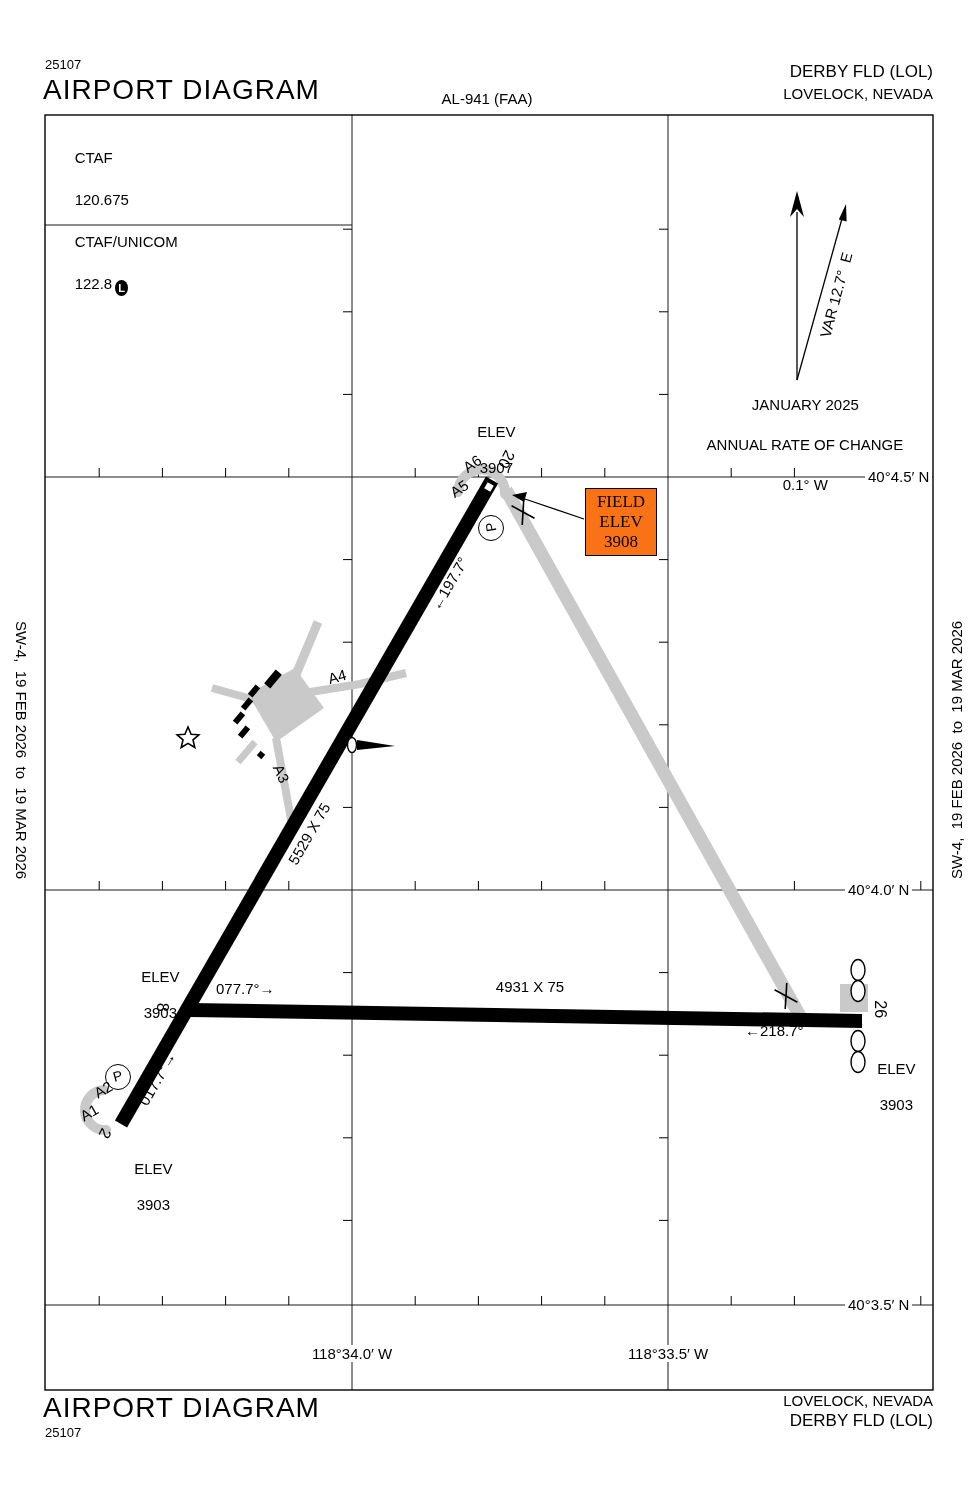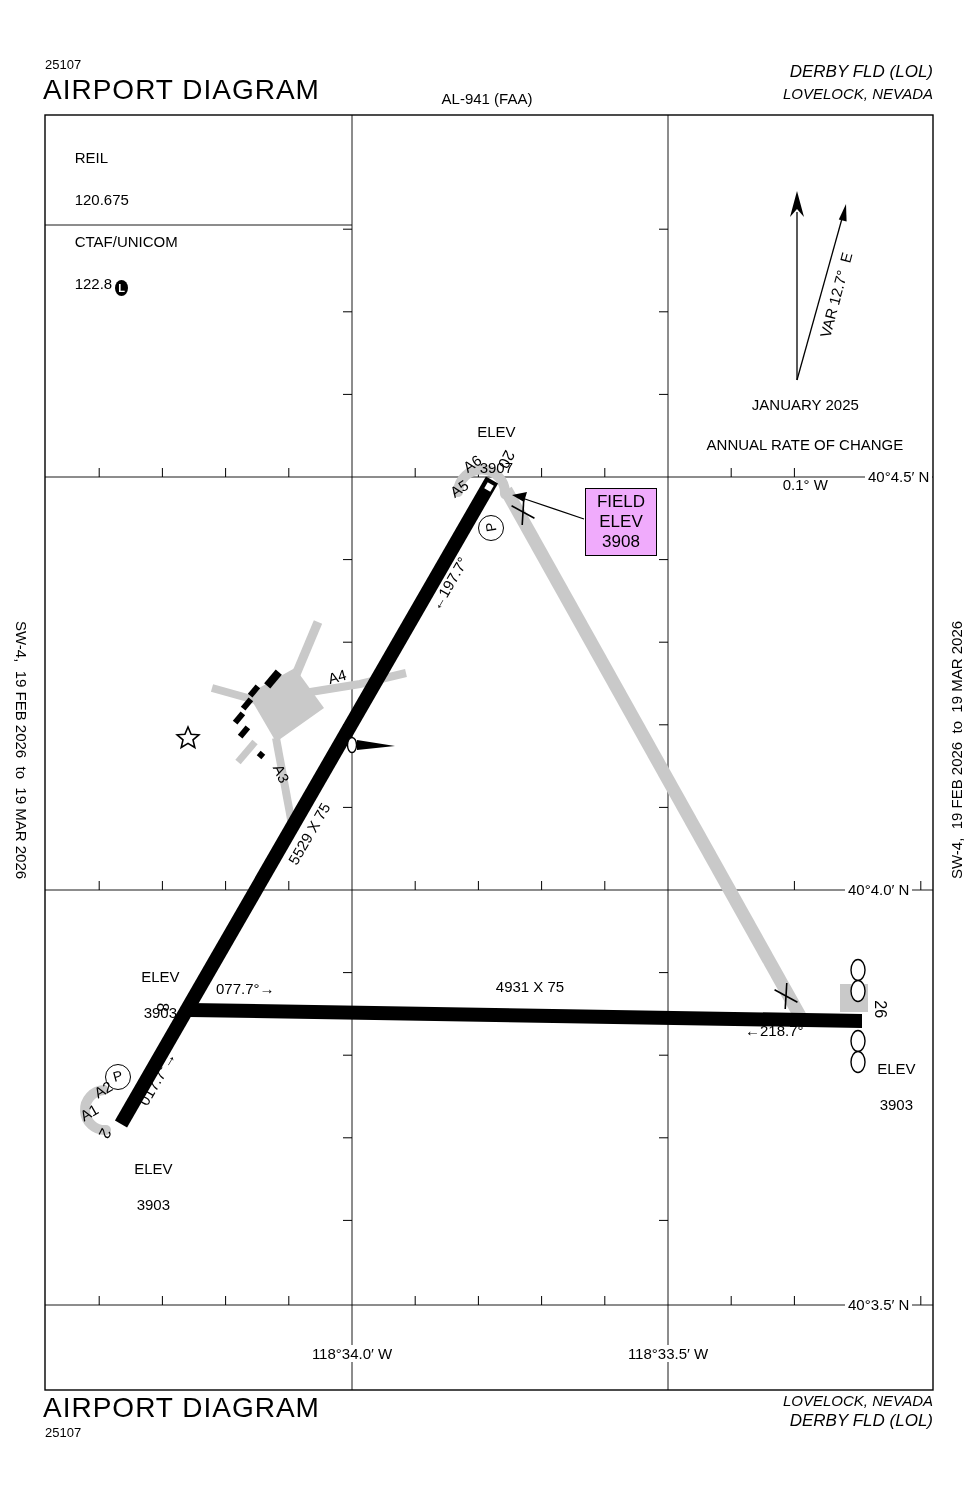--- a/index.html
+++ b/index.html
@@ -1,34 +1,34 @@
 <!DOCTYPE html>
 <html><head>
 <meta charset="utf-8">
 <style>
   html,body{margin:0;padding:0;background:#fff;}
   .page{position:relative;width:978px;height:1488px;background:#fff;overflow:hidden;
         font-family:"Liberation Sans",sans-serif;color:#000;}
   svg{position:absolute;left:0;top:0;}
   .lbl{position:absolute;white-space:pre;line-height:1.15;}
   .c{text-align:center;}
-  .r{text-align:center;font-style:italic;}
+  .r{text-align:center;}
   .big{font-size:28px;letter-spacing:1px;}
   .small{font-size:13px;}
   .t15{font-size:15px;}
   .t16{font-size:16px;}
   .t17{font-size:17px;}
   .whitebg{background:#fff;padding:0 3px;}
   .lbadge{display:inline-block;width:13px;height:16px;background:#000;color:#fff;
           border-radius:50%;font-size:11px;line-height:16px;text-align:center;
           font-weight:bold;vertical-align:-3px;margin-left:3px;}
   .pcirc{position:absolute;width:24px;height:24px;border:1.5px solid #000;border-radius:50%;
          background:#fff;text-align:center;font-size:14px;line-height:22px;}
   .pcirc span{display:inline-block;}
-  .box{position:absolute;border:1.5px solid #000;background:#f0abfc;}
+  .box{position:absolute;border:1.5px solid #000;background:#f97316;font-family:Liberation Serif, serif;}
 </style>
 </head>
 <body>
 
 <div class="page">
 
   <svg width="978" height="1500" viewBox="0 0 978 1500">
 
     <rect x="45" y="115" width="888" height="1275" fill="none" stroke="#000" stroke-width="1.4"></rect>
 
@@ -179,21 +179,21 @@
   <div class="lbl small" style="left:45px;top:58px;">25107</div>
   <div class="lbl big" style="left:43px;top:74px;">AIRPORT DIAGRAM</div>
   <div class="lbl t15" style="left:487px;top:90px;transform:translateX(-50%);">AL-941 (FAA)</div>
   <div class="lbl t17 r" style="right:45px;top:62px;">DERBY FLD (LOL)</div>
   <div class="lbl t15 r" style="right:45px;top:85px;">LOVELOCK, NEVADA</div>
 
   <div class="lbl t15" style="left:21px;top:750px;transform:translate(-50%,-50%) rotate(90deg);">SW-4,  19 FEB 2026  to  19 MAR 2026</div>
   <div class="lbl t15" style="left:957px;top:750px;transform:translate(-50%,-50%) rotate(-90deg);">SW-4,  19 FEB 2026  to  19 MAR 2026</div>
 
   <div class="lbl t15" style="left:58px;top:126px;line-height:21px;">
-    <span>REIL</span><br>
+    <span>CTAF</span><br>
     <span>120.675</span><br>
     <span>CTAF/UNICOM</span><br>
     <span>122.8</span><span class="lbadge">L</span>
   </div>
 
   <div class="lbl t15" style="left:836px;top:295px;transform:translate(-50%,-50%) rotate(-75deg);">VAR 12.7°  E</div>
   <div class="lbl t15 c" style="left:797px;top:375px;transform:translateX(-50%);line-height:20px;">
     <span>JANUARY 2025</span><br>
     <span>ANNUAL RATE OF CHANGE</span><br>
     <span>0.1° W</span>

